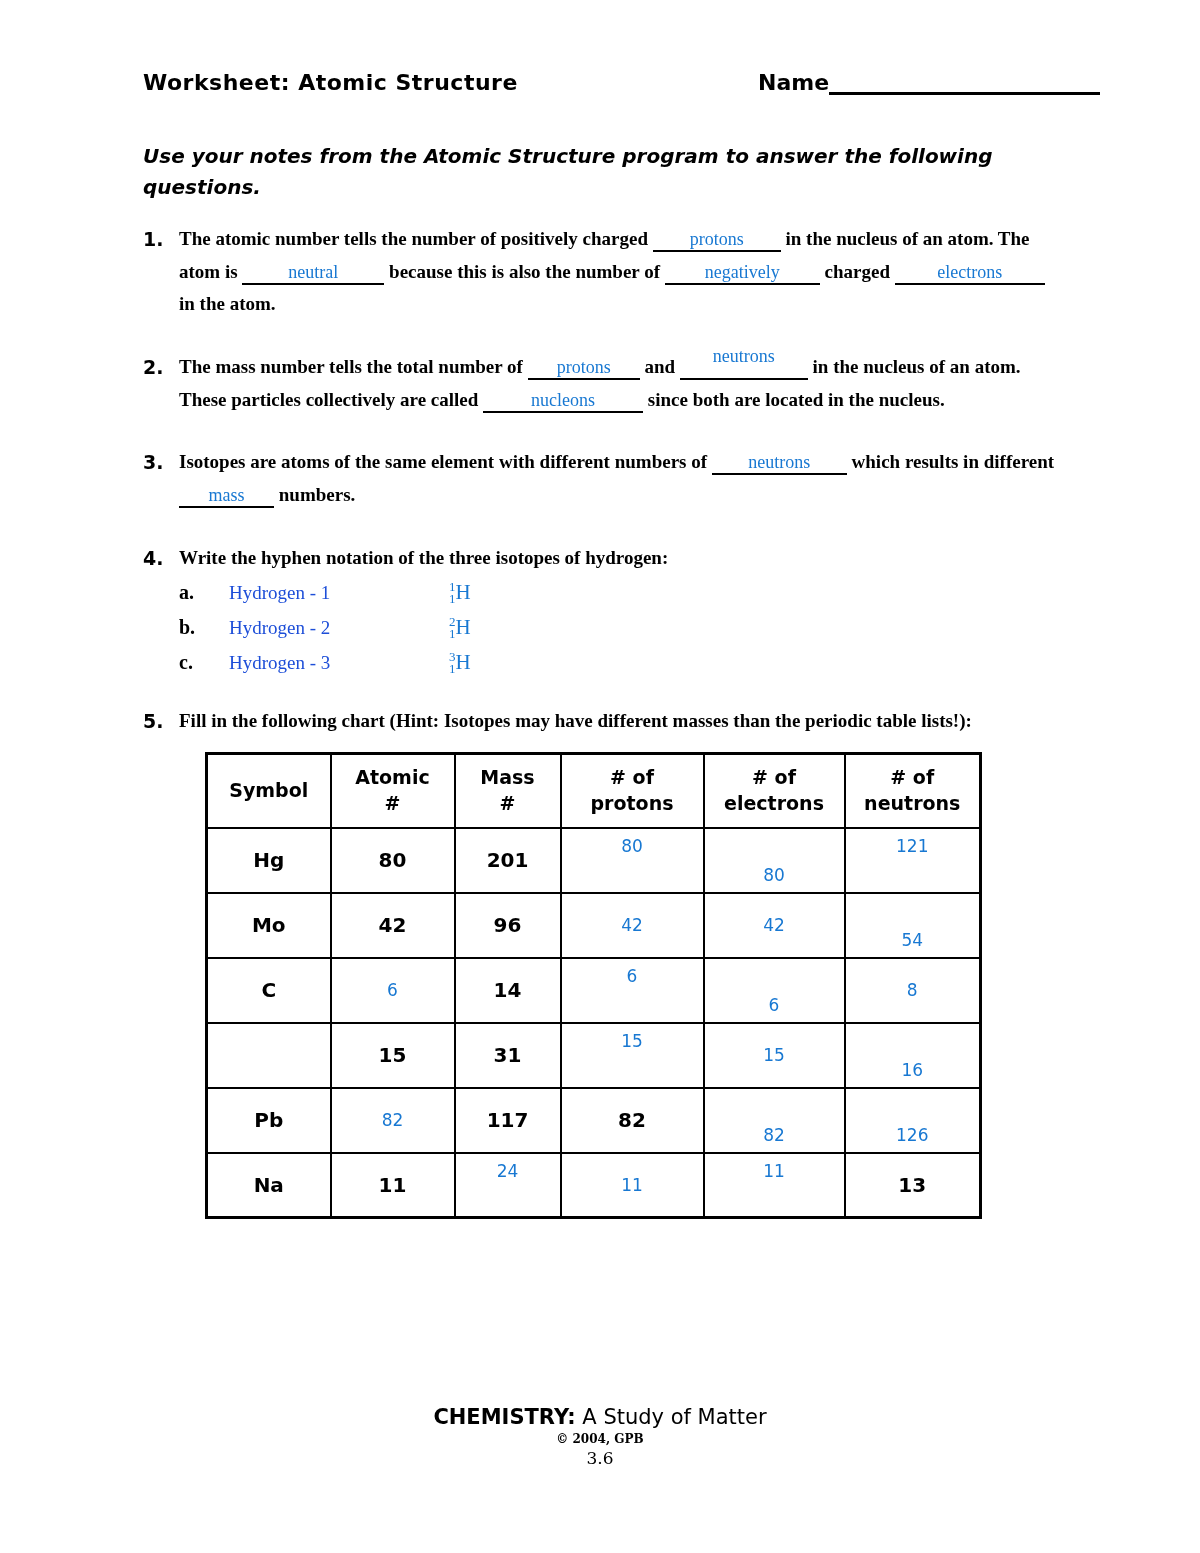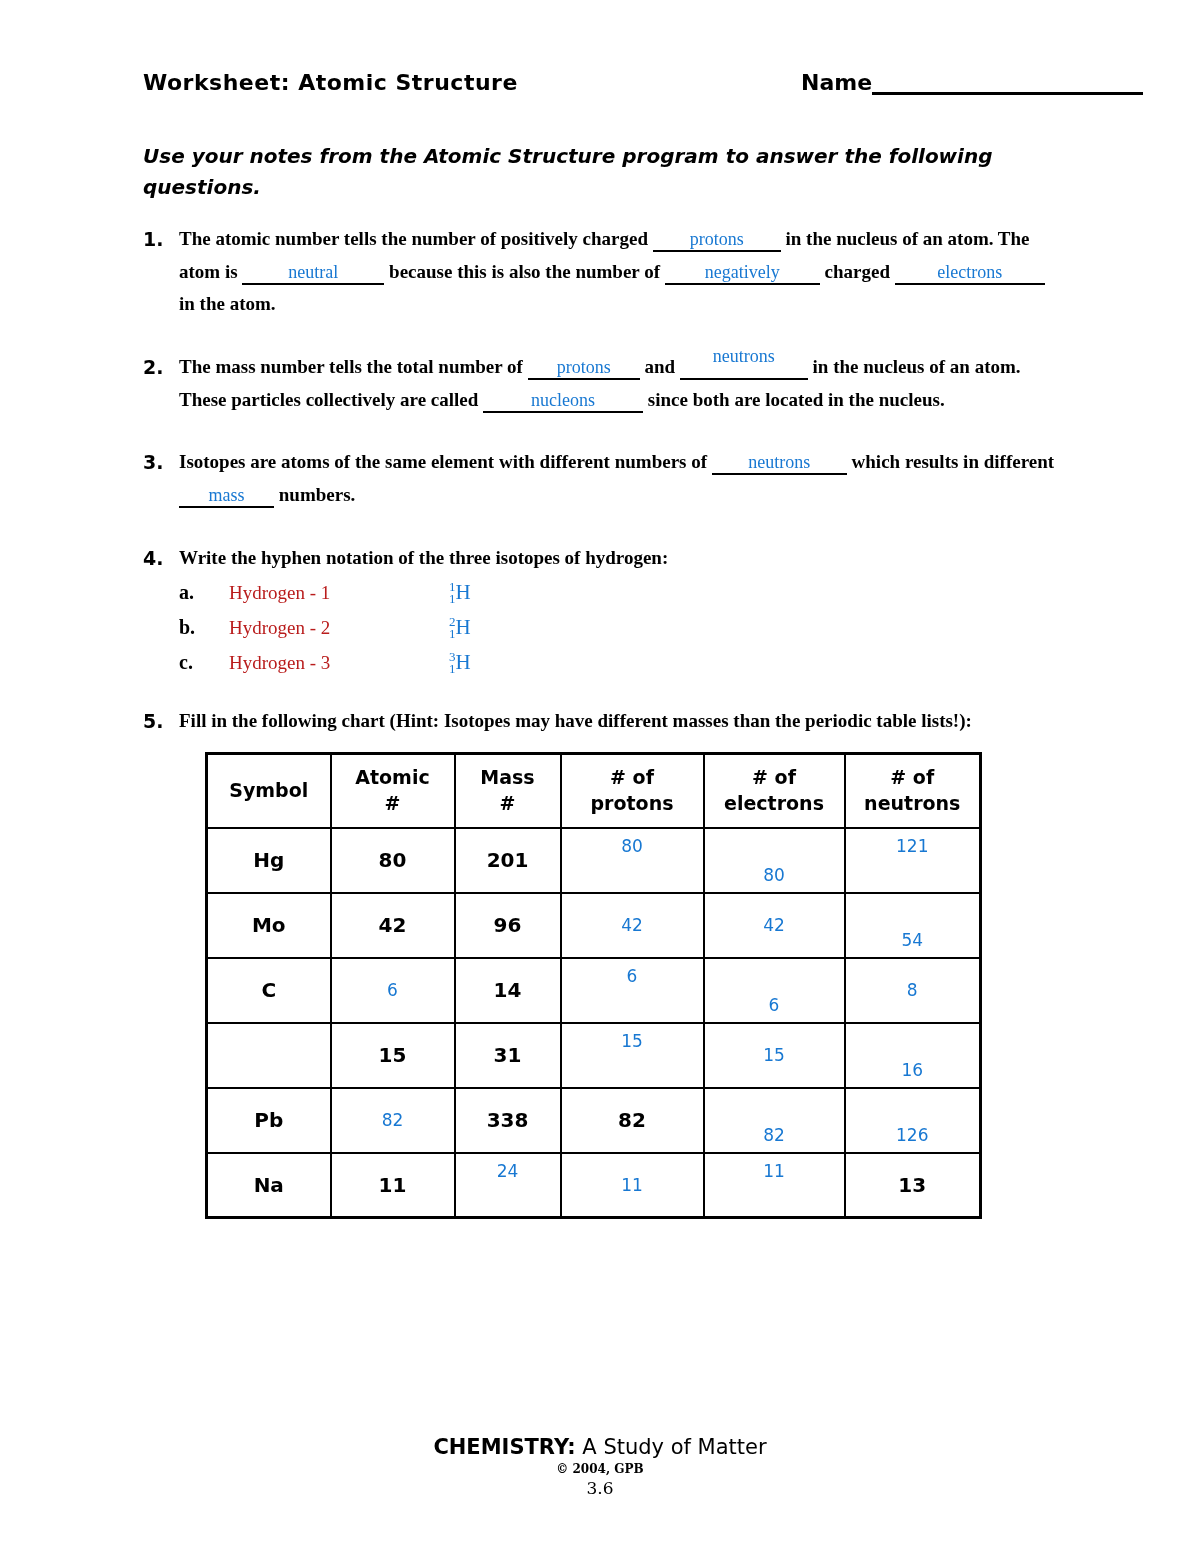--- a/index.html
+++ b/index.html
@@ -5,21 +5,21 @@
   * { margin:0; padding:0; box-sizing:border-box; }
   html,body { background:#ffffff; }
   body {
     width:1200px; height:1553px;
     font-family:"DejaVu Sans", sans-serif;
     color:#000;
   }
   .page {
     position:relative;
     width:1200px; height:1553px;
-    padding:70px 57px 0 143px;
+    padding:70px 100px 0 143px;
     background:#fff;
     overflow:hidden;
   }
   
   .topbar {
     display:flex; justify-content:space-between; align-items:flex-end;
     margin-bottom:46px;
   }
   .title { font-size:22px; font-weight:700; letter-spacing:0.5px; }
   .namefield { display:flex; align-items:flex-end; width:342px; }
@@ -36,38 +36,38 @@
   .qbody { max-width:880px;font-family:Liberation Serif, serif; }
   .blank {
     display:inline-block; border-bottom:2px solid #000;
     text-align:center; padding:0 6px; line-height:1.15;
   }
   .ans { color:#1878d2; font-weight:400; font-size:18px; font-style:normal; }
   .blank.raised .ans { display:inline-block; transform:translateY(-11px); }
   
   .iso-row { display:flex; align-items:center; margin:4px 0 6px 0; line-height:1.45; }
   .iso-letter { width:50px; flex:none; font-size:20px; font-weight:700; }
-  .iso-name { width:175px; color:#b91c1c; font-weight:400; font-size:19px; }
+  .iso-name { width:175px; color:#1d4ed8; font-weight:400; font-size:19px; }
   .nuclide { display:inline-flex; align-items:center; color:#1878d2; font-weight:400; margin-left:45px; }
   .nuc-nums { display:inline-flex; flex-direction:column; align-items:flex-end; line-height:0.95; }
   .nuc-sup, .nuc-sub { font-size:13px; }
   .nuc-sym { font-size:21px; line-height:1; }
   
   .chart-table { border-collapse:collapse; margin:14px 0 0 62px; border:3px solid #000; }
   .chart-table th, .chart-table td { border:2px solid #000; text-align:center; vertical-align:middle; }
   .chart-table th {
     height:74px; font-size:19px; font-weight:700; white-space:pre-line; line-height:1.35;
   }
   .chart-table td { height:65px; font-size:20px; font-weight:700; }
   .chart-table td[data-ink="blue"] { color:#1878d2; font-weight:400; font-size:17px; }
   .c0{width:124px} .c1{width:124px} .c2{width:106px} .c3{width:143px} .c4{width:141px} .c5{width:136px}
   td.hi { vertical-align:top; padding-top:7px; }
   td.lo { vertical-align:bottom; padding-bottom:7px; }
   
-  .footer { position:absolute; left:0; right:0; top:1435px; text-align:center; }
+  .footer { position:absolute; left:0; right:0; top:1405px; text-align:center; }
   .footer-title { font-size:21px; }
   .footer-brand { font-weight:700; }
   .footer-copy { font-family:"DejaVu Serif", serif; font-size:12px; font-weight:700; margin-top:3px; }
   .footer-page { font-family:"DejaVu Serif", serif; font-size:17px; margin-top:2px; }
 </style>
 </head>
 <body>
 
 <div class="page">
 
@@ -212,21 +212,21 @@
         <td data-ink="black"></td>
         <td data-ink="black">15</td>
         <td data-ink="black">31</td>
         <td class="hi" data-ink="blue">15</td>
         <td data-ink="blue">15</td>
         <td class="lo" data-ink="blue">16</td>
       </tr>
       <tr>
         <td data-ink="black">Pb</td>
         <td data-ink="blue">82</td>
-        <td data-ink="black">338</td>
+        <td data-ink="black">117</td>
         <td data-ink="black">82</td>
         <td class="lo" data-ink="blue">82</td>
         <td class="lo" data-ink="blue">126</td>
       </tr>
       <tr>
         <td data-ink="black">Na</td>
         <td data-ink="black">11</td>
         <td class="hi" data-ink="blue">24</td>
         <td data-ink="blue">11</td>
         <td class="hi" data-ink="blue">11</td>

